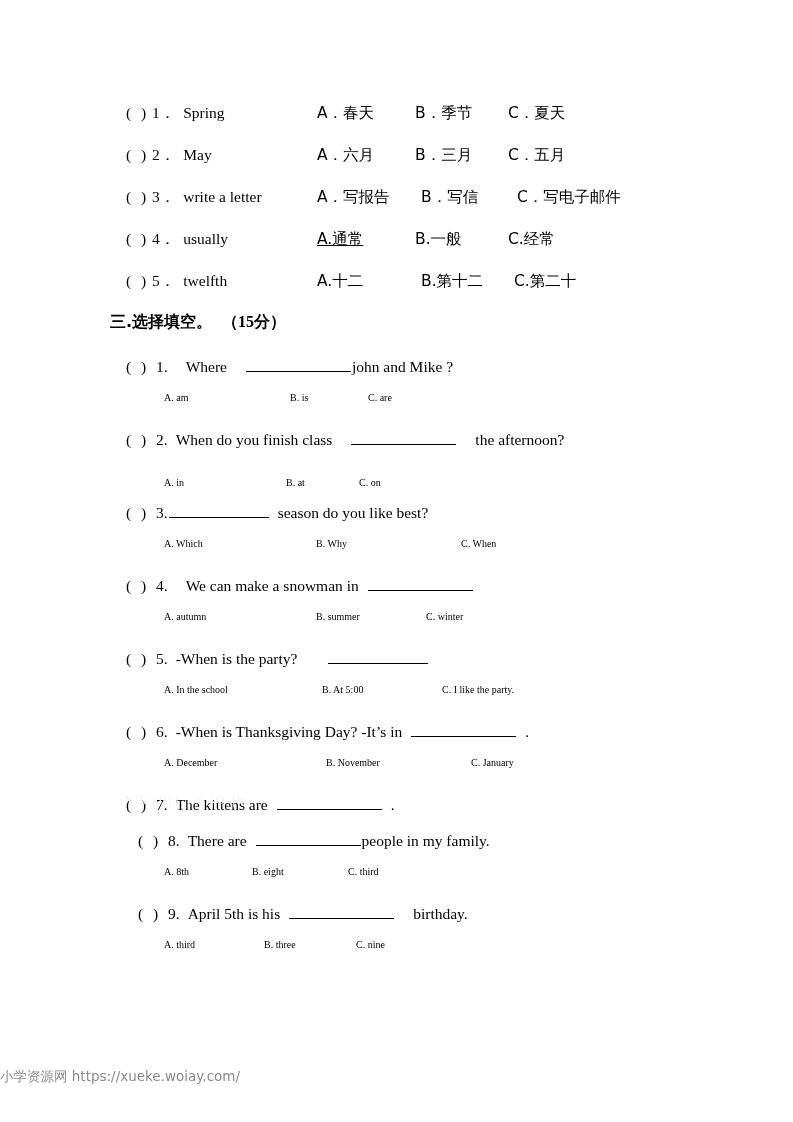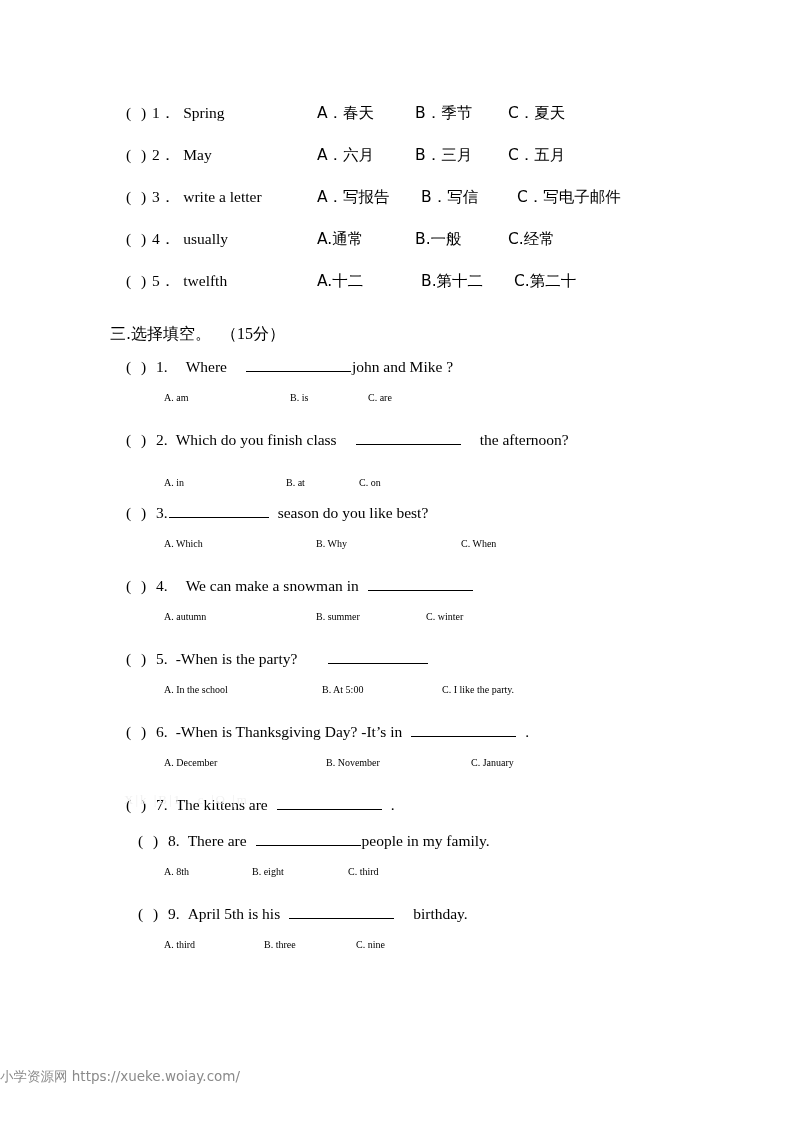--- a/index.html
+++ b/index.html
@@ -48,34 +48,34 @@
   .vocab-opt {
     flex: none;
   }
   .vocab-row .vocab-opt.c1 { width: 98px; }
   .vocab-row .vocab-opt.c2 { width: 93px; }
   .vocab-row .vocab-opt.c3 { width: auto; }
 
   
   .vocab-row.r3 .vocab-opt.c1 { width: 104px; }
   .vocab-row.r3 .vocab-opt.c2 { width: 96px; }
-  .vocab-row.r4 .vocab-opt.c1 { width: 98px; }
+  .vocab-row.r4 .vocab-opt.c1 { width: 98px; text-decoration: underline; }
   .vocab-row.r4 .vocab-opt.c2 { width: 93px; }
   .vocab-row.r5 .vocab-opt.c1 { width: 104px; }
   .vocab-row.r5 .vocab-opt.c2 { width: 93px; }
 
   .cjk { font-family: "DejaVu Sans", "Liberation Sans", sans-serif; }
 
   
   .section-head {
     position: absolute;
     left: 110px;
-    top: 324px;
+    top: 312px;
     font-size: 16px;
-    font-weight: normal;
+    font-weight: bold;
     font-family: "DejaVu Sans", "Liberation Sans", sans-serif;
     white-space: nowrap;
   }
   .section-head .score {
     font-family: "Liberation Serif", serif;
     margin-left: 10px;
   }
 
   
   .mc-block {
@@ -236,21 +236,21 @@
     <div class="mc-opts">
       <span class="o op-a-wide">A. am</span>
       <span class="o op-b-wide">B. is</span>
       <span class="o">C. are</span>
     </div>
 
     <div class="mc-q">
       <span class="mc-bracket">(   )</span>
       <span>2.</span>
         <span class="sp-s"></span>
-        <span>Which   do you finish class</span>
+        <span>When   do you finish class</span>
         <span class="sp-m"></span>
         <span class="blank bl-105"></span>
         <span class="sp-m"></span>
         <span>the afternoon?</span>
     </div>
     <div class="mc-opts">
       <span class="o op-a-w2">A. in</span>
       <span class="o op-b-w2">B. at</span>
       <span class="o">C. on</span>
     </div>

